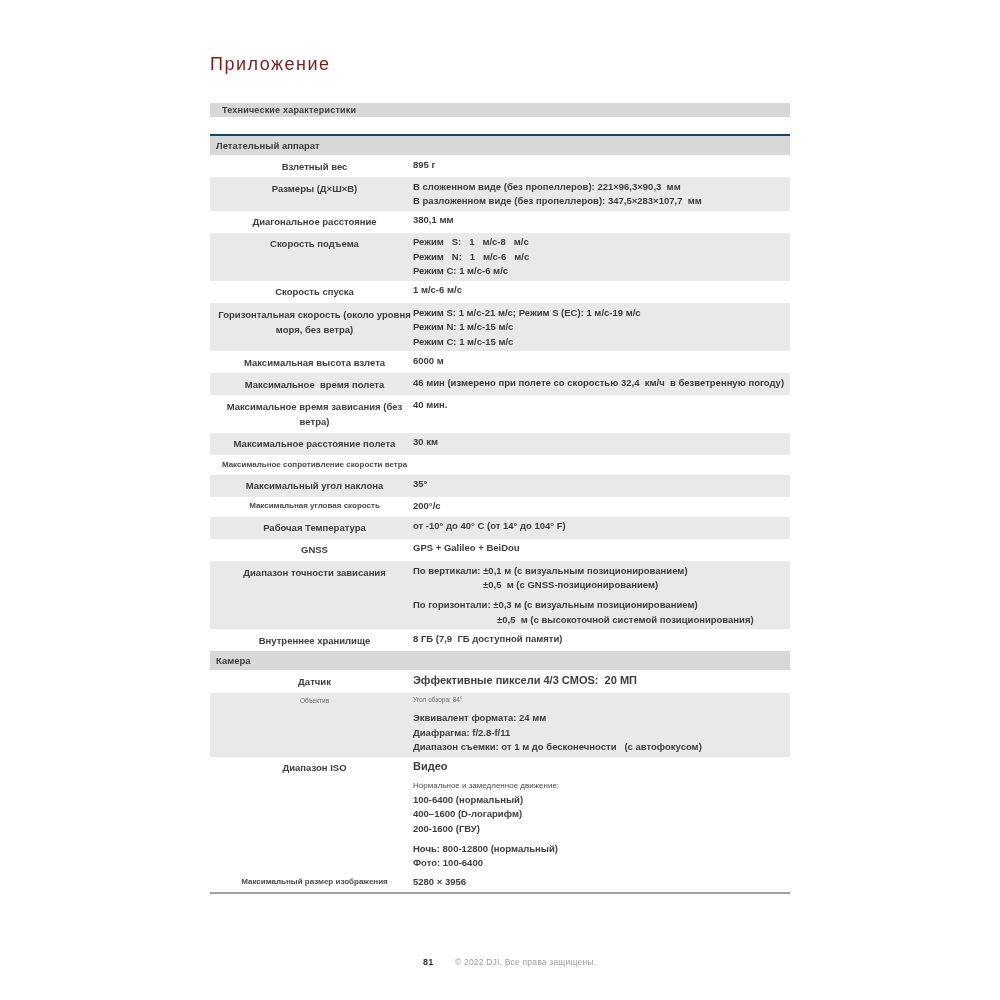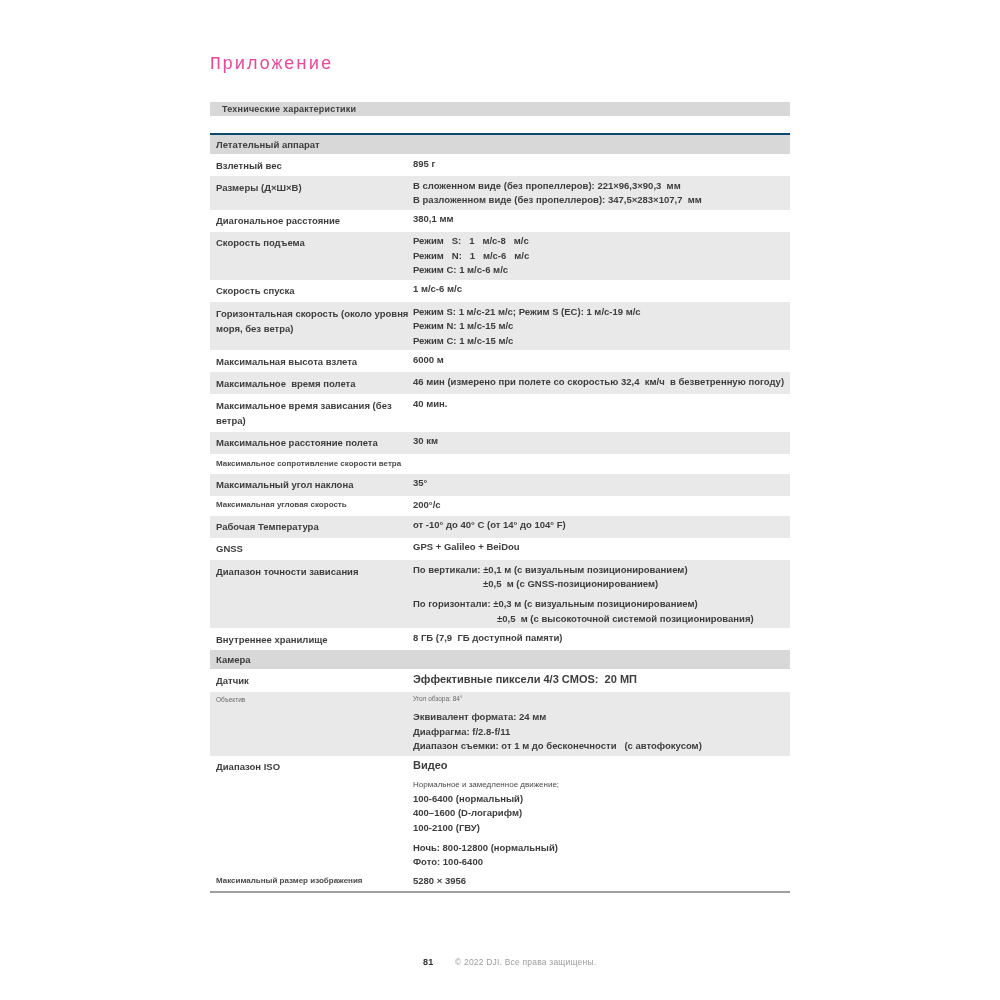--- a/index.html
+++ b/index.html
@@ -3,38 +3,38 @@
 <meta charset="utf-8">
 <style>
   html,body { margin:0; padding:0; }
   body {
     width:1000px; height:1000px; background:#ffffff; position:relative;
     font-family:"Liberation Sans", sans-serif; color:#3d3d3d; overflow:hidden;
   }
   .page { position:absolute; left:210px; top:0; width:580px; }
   .title {
     margin:54px 0 0 0; font-size:18px; font-weight:400;
-    letter-spacing:1.5px; color:#ec4899;font-family:Liberation Mono, monospace;
+    letter-spacing:1.5px; color:#7f1d1d;
   }
   .topbar {
     margin-top:28px; background:#d8d8d8; height:14px;
     display:flex; align-items:center; padding-left:12px;
     font-size:9px; font-weight:700; color:#3d3d3d; letter-spacing:.2px;
   }
   #spec-table { margin-top:17px; border-bottom:2px solid #a0a0a0; }
   .section-header {
     background:#d8d8d8; min-height:19px; display:flex; align-items:center;
     padding-left:6px; font-size:9.5px; font-weight:700;
   }
   .section-header.first { border-top:2px solid #0c4a6e; }
   .row { display:flex; padding:1px 0; }
   .row.shaded { background:#e9e9e9; }
   .cell-label {
     flex:0 0 197px; padding:2.5px 0 2.5px 6px;
-    font-size:9.5px; font-weight:700; line-height:1.6; white-space:pre-wrap;
+    font-size:9.5px; font-weight:700; line-height:1.6; white-space:pre-wrap;text-align:center;
   }
   .cell-label.sm { font-size:8px; color:#4a4a4a; }
   .cell-label.tiny { font-size:6.5px; font-weight:400; color:#6a6a6a; }
   .cell-values { flex:1; padding-right:4px; }
   .line {
     margin:2.5px 0; font-size:9.5px; font-weight:700;
     line-height:12px; white-space:pre-wrap;
   }
   .line.lg { font-size:11px; line-height:13px; }
   .line.sm { font-size:8px; font-weight:400; color:#4a4a4a; line-height:10px; }
@@ -183,21 +183,21 @@
           <div class="line">Диапазон съемки: от 1 м до бесконечности   (с автофокусом)</div>
         </div>
       </div>
       <div class="row">
         <div class="cell-label">Диапазон ISO</div>
         <div class="cell-values">
           <div class="line lg">Видео</div>
           <div class="line sm gt">Нормальное и замедленное движение;</div>
           <div class="line">100-6400 (нормальный)</div>
           <div class="line">400–1600 (D-логарифм)</div>
-          <div class="line">100-2100 (ГВУ)</div>
+          <div class="line">200-1600 (ГВУ)</div>
           <div class="line gt">Ночь: 800-12800 (нормальный)</div>
           <div class="line">Фото: 100-6400</div>
         </div>
       </div>
       <div class="row">
         <div class="cell-label sm">Максимальный размер изображения</div>
         <div class="cell-values">
           <div class="line">5280 × 3956</div>
         </div>
       </div>

